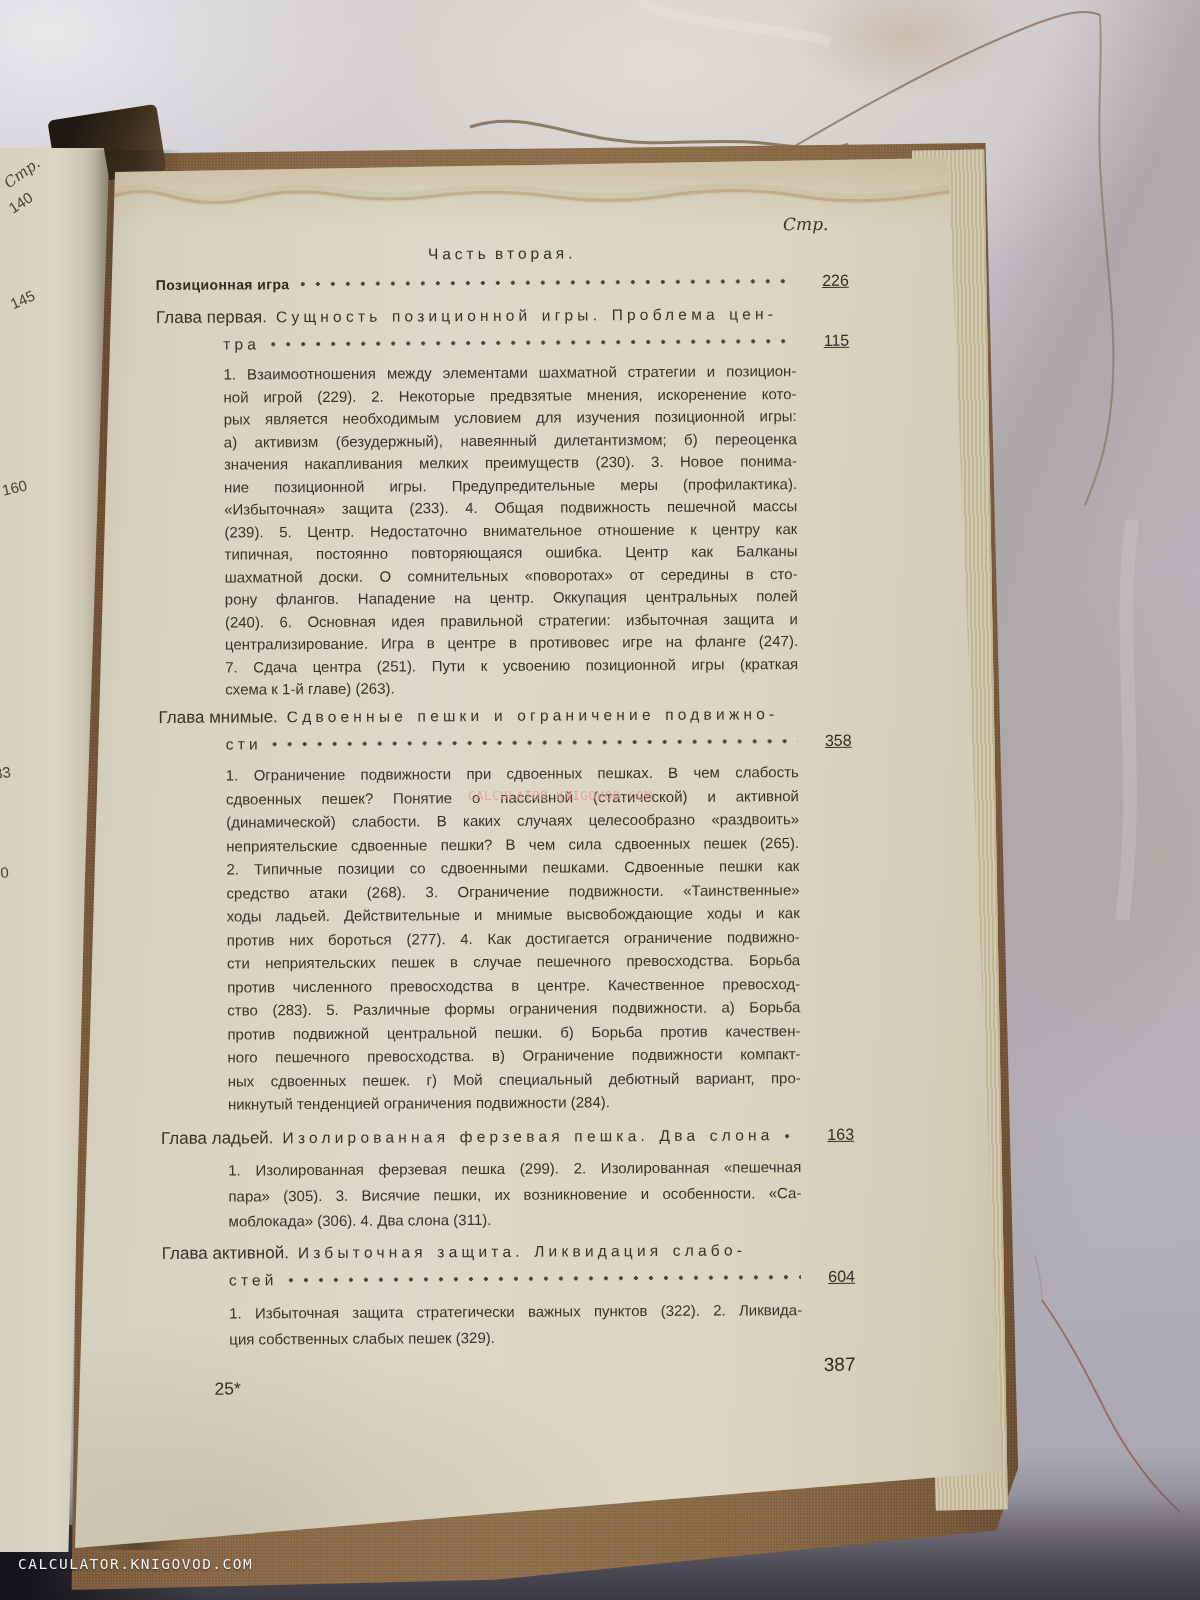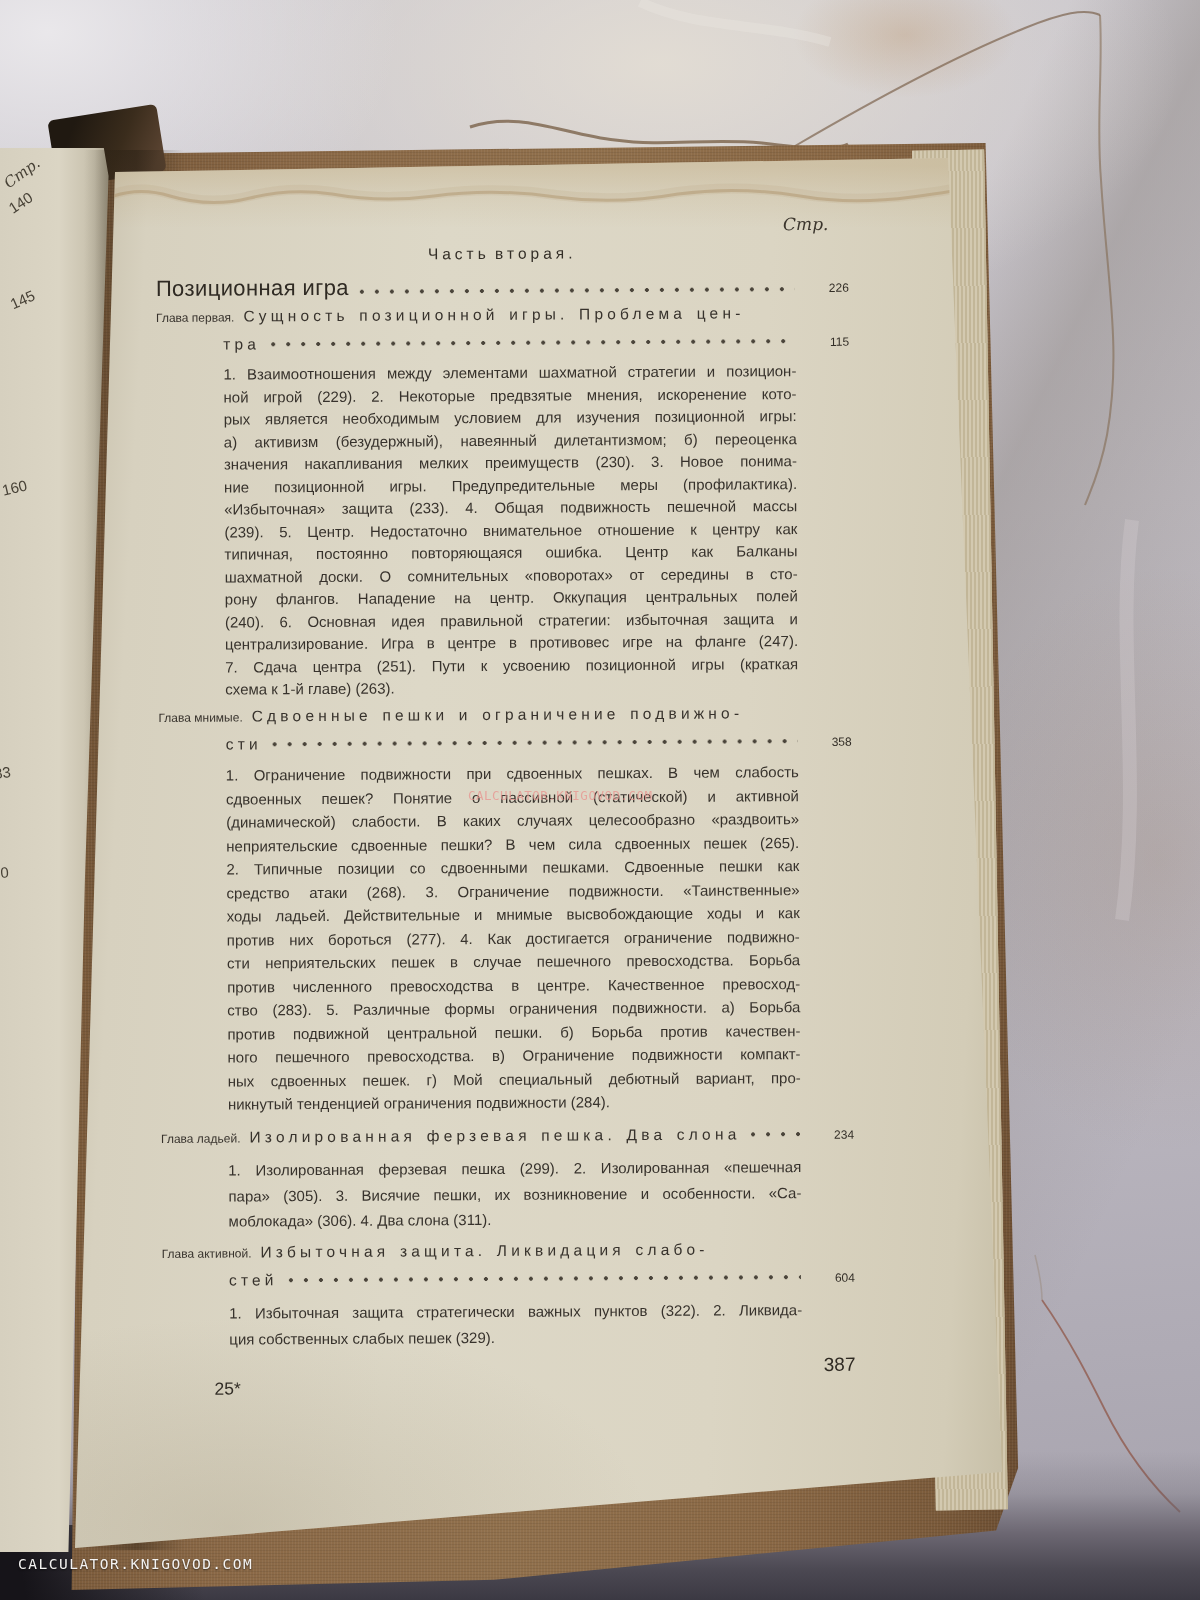--- a/index.html
+++ b/index.html
@@ -49,27 +49,27 @@
       linear-gradient(93deg,#a89e86 0%,#c9c2ae 3.5%,#d7d1bf 9%,#ddd8c7 38%,#dbd5c3 70%,#d3ccb7 93%,#c5bda5 100%);}
   .stain{position:absolute;left:40px;top:22px;}
   .content{position:absolute;left:97px;top:0;width:693px;color:#37322c;
     transform:rotate(-0.35deg);transform-origin:0 0;font-size:15px;}
   .row{position:absolute;left:0;width:100%;}
   .r-str{top:70px;text-align:right;padding-right:20px;box-sizing:border-box;
     font-family:"DejaVu Serif",serif;font-style:italic;font-size:17px;color:#3b352d;}
   .r-part{top:99px;text-align:center;letter-spacing:4px;word-spacing:-3px;font-size:15.5px;color:#332e27;}
   .flexrow{display:flex;align-items:baseline;}
   .r-entry{top:128px;}
-  .bold-title{font-weight:normal;font-size:22px;letter-spacing:.4px;color:#2f2a23;}
-  .ch-label{font-size:12px;margin-right:9px;white-space:nowrap;}
+  .bold-title{font-weight:bold;font-size:14px;letter-spacing:.4px;color:#2f2a23;}
+  .ch-label{font-size:17px;margin-right:9px;white-space:nowrap;}
   .sp{letter-spacing:4.2px;word-spacing:2px;font-size:15.5px;white-space:nowrap;}
   .leader{flex:1 1 auto;height:12px;align-self:flex-end;margin:0 8px 4px 10px;
     background-image:radial-gradient(circle at 3px 7px, #4a443a 1.6px, rgba(0,0,0,0) 2.2px);
     background-size:15px 12px;background-repeat:repeat-x;}
-  .pg{min-width:46px;text-align:right;font-size:12px;color:#332e27;}
+  .pg{min-width:46px;text-align:right;font-size:16px;color:#332e27;text-decoration:underline;}
   .para{position:absolute;left:67px;width:573px;}
   .para div{text-align:justify;text-align-last:justify;line-height:22.5px;}
   .para div:last-child{text-align-last:left;}
   .para2 div{line-height:23.5px;}
   .para-wide div{line-height:25.5px;}
   .p1{top:216px;} .ch2a{top:560px;} .ch2b{top:588px;} .p2{top:616px;}
   .ch3a{top:981px;} .p3{top:1010px;}
   .ch4a{top:1096px;} .ch4b{top:1124px;} .p4{top:1153px;}
   .cont-indent{padding-left:67px;box-sizing:border-box;}
   .ch1a{top:160px;} .ch1b{top:188px;}
@@ -183,21 +183,21 @@
           <div>против подвижной центральной пешки. б) Борьба против качествен-</div>
           <div>ного пешечного превосходства. в) Ограничение подвижности компакт-</div>
           <div>ных сдвоенных пешек. г) Мой специальный дебютный вариант, про-</div>
           <div>никнутый тенденцией ограничения подвижности (284).</div>
         </div>
 
       <div class="row flexrow ch3a">
         <span class="ch-label">Глава ладьей.</span>
         <span class="sp">Изолированная ферзевая пешка. Два слона</span>
         <span class="leader"></span>
-        <span class="pg">234</span>
+        <span class="pg">163</span>
       </div>
       <div class="para para-wide p3">
           <div>1. Изолированная ферзевая пешка (299). 2. Изолированная «пешечная</div>
           <div>пара» (305). 3. Висячие пешки, их возникновение и особенности. «Са-</div>
           <div>моблокада» (306). 4. Два слона (311).</div>
         </div>
 
       <div class="row flexrow ch4a">
         <span class="ch-label">Глава активной.</span>
         <span class="sp">Избыточная защита. Ликвидация слабо-</span>

